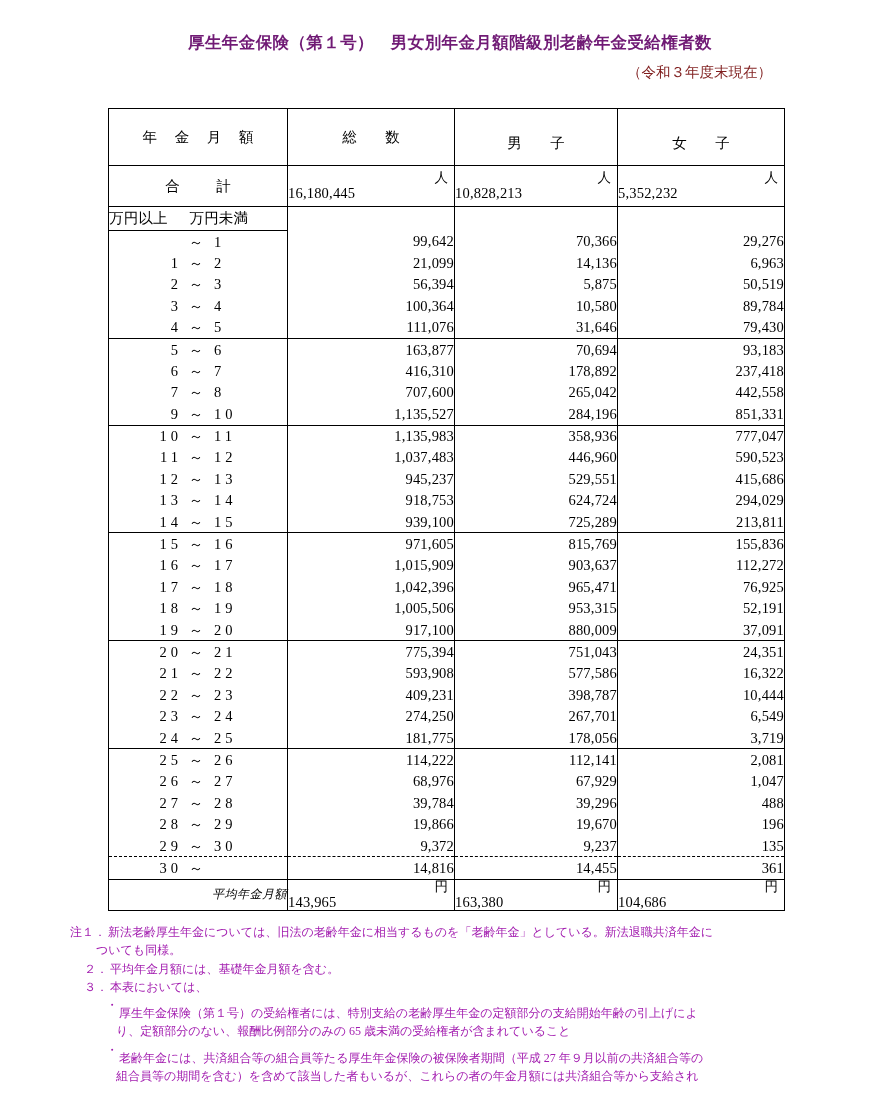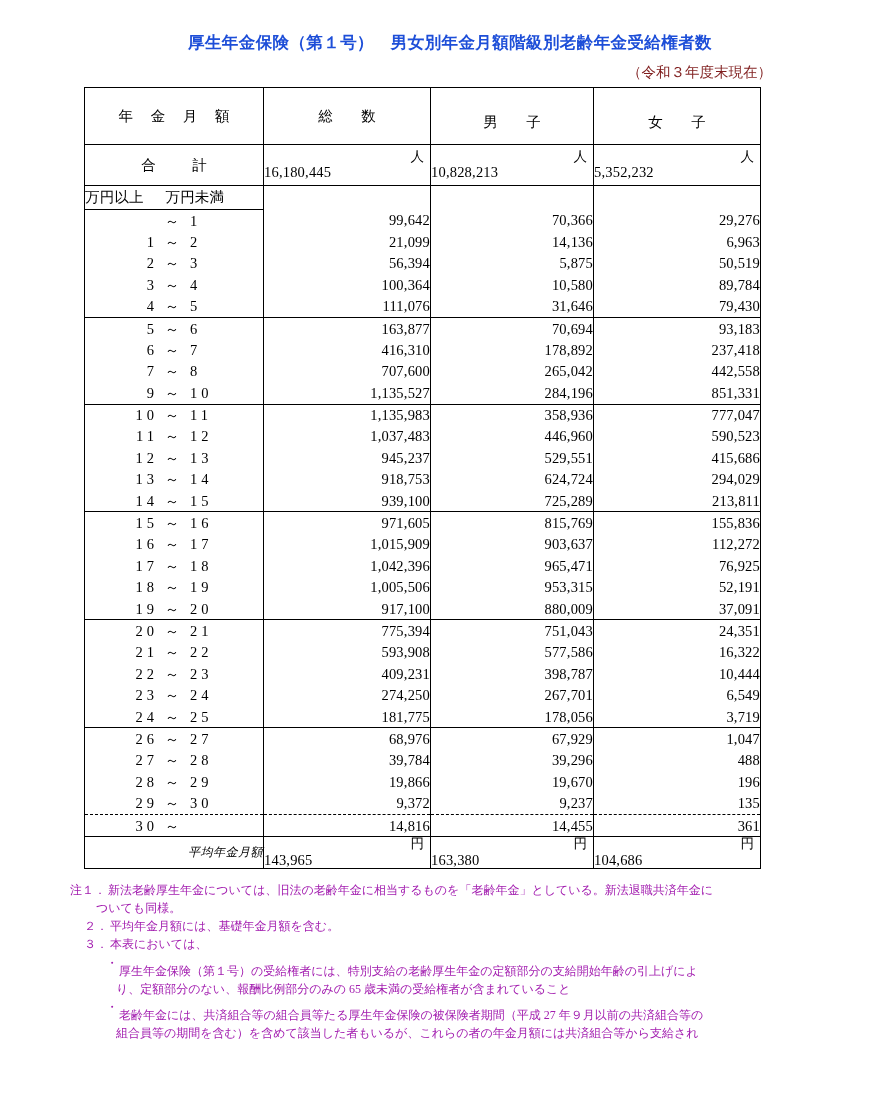--- a/index.html
+++ b/index.html
@@ -25,34 +25,34 @@
 
   
   .title {
     text-align: center;
     font-size: 16.5px;
     font-weight: bold;
     letter-spacing: 0.4px;
     margin: 0;
     padding-top: 32px;
     padding-left: 30px;
-    color: #1d4ed8;
+    color: #701a75;
   }
   .subtitle-wrap {
     text-align: right;
     padding-right: 98px;
     margin-top: 9px;
     font-size: 14.5px;
     color: #7f1d1d;
   }
 
   
   .table-wrap {
-    margin-top: 5px;
-    padding-left: 84px;
+    margin-top: 26px;
+    padding-left: 108px;
   }
   table.stat {
     border-collapse: collapse;
     width: 676px;
     table-layout: fixed;
     font-size: 14px;
     color: #000;
   }
   table.stat col.c-label { width: 179px; }
   table.stat col.c-total { width: 167px; }
@@ -373,20 +373,26 @@
             <td class="val br ">267,701</td>
             <td class="val br ">6,549</td>
           </tr>
           <tr class="d">
             <td class="rng bl br bb-thin"><i class="lo">24</i><i class="tl">～</i><i class="hi">25</i></td>
             <td class="val br bb-thin">181,775</td>
             <td class="val br bb-thin">178,056</td>
             <td class="val br bb-thin">3,719</td>
           </tr>
           <tr class="d">
+            <td class="rng bl br "><i class="lo">25</i><i class="tl">～</i><i class="hi">26</i></td>
+            <td class="val br ">114,222</td>
+            <td class="val br ">112,141</td>
+            <td class="val br ">2,081</td>
+          </tr>
+          <tr class="d">
             <td class="rng bl br "><i class="lo">26</i><i class="tl">～</i><i class="hi">27</i></td>
             <td class="val br ">68,976</td>
             <td class="val br ">67,929</td>
             <td class="val br ">1,047</td>
           </tr>
           <tr class="d">
             <td class="rng bl br "><i class="lo">27</i><i class="tl">～</i><i class="hi">28</i></td>
             <td class="val br ">39,784</td>
             <td class="val br ">39,296</td>
             <td class="val br ">488</td>

